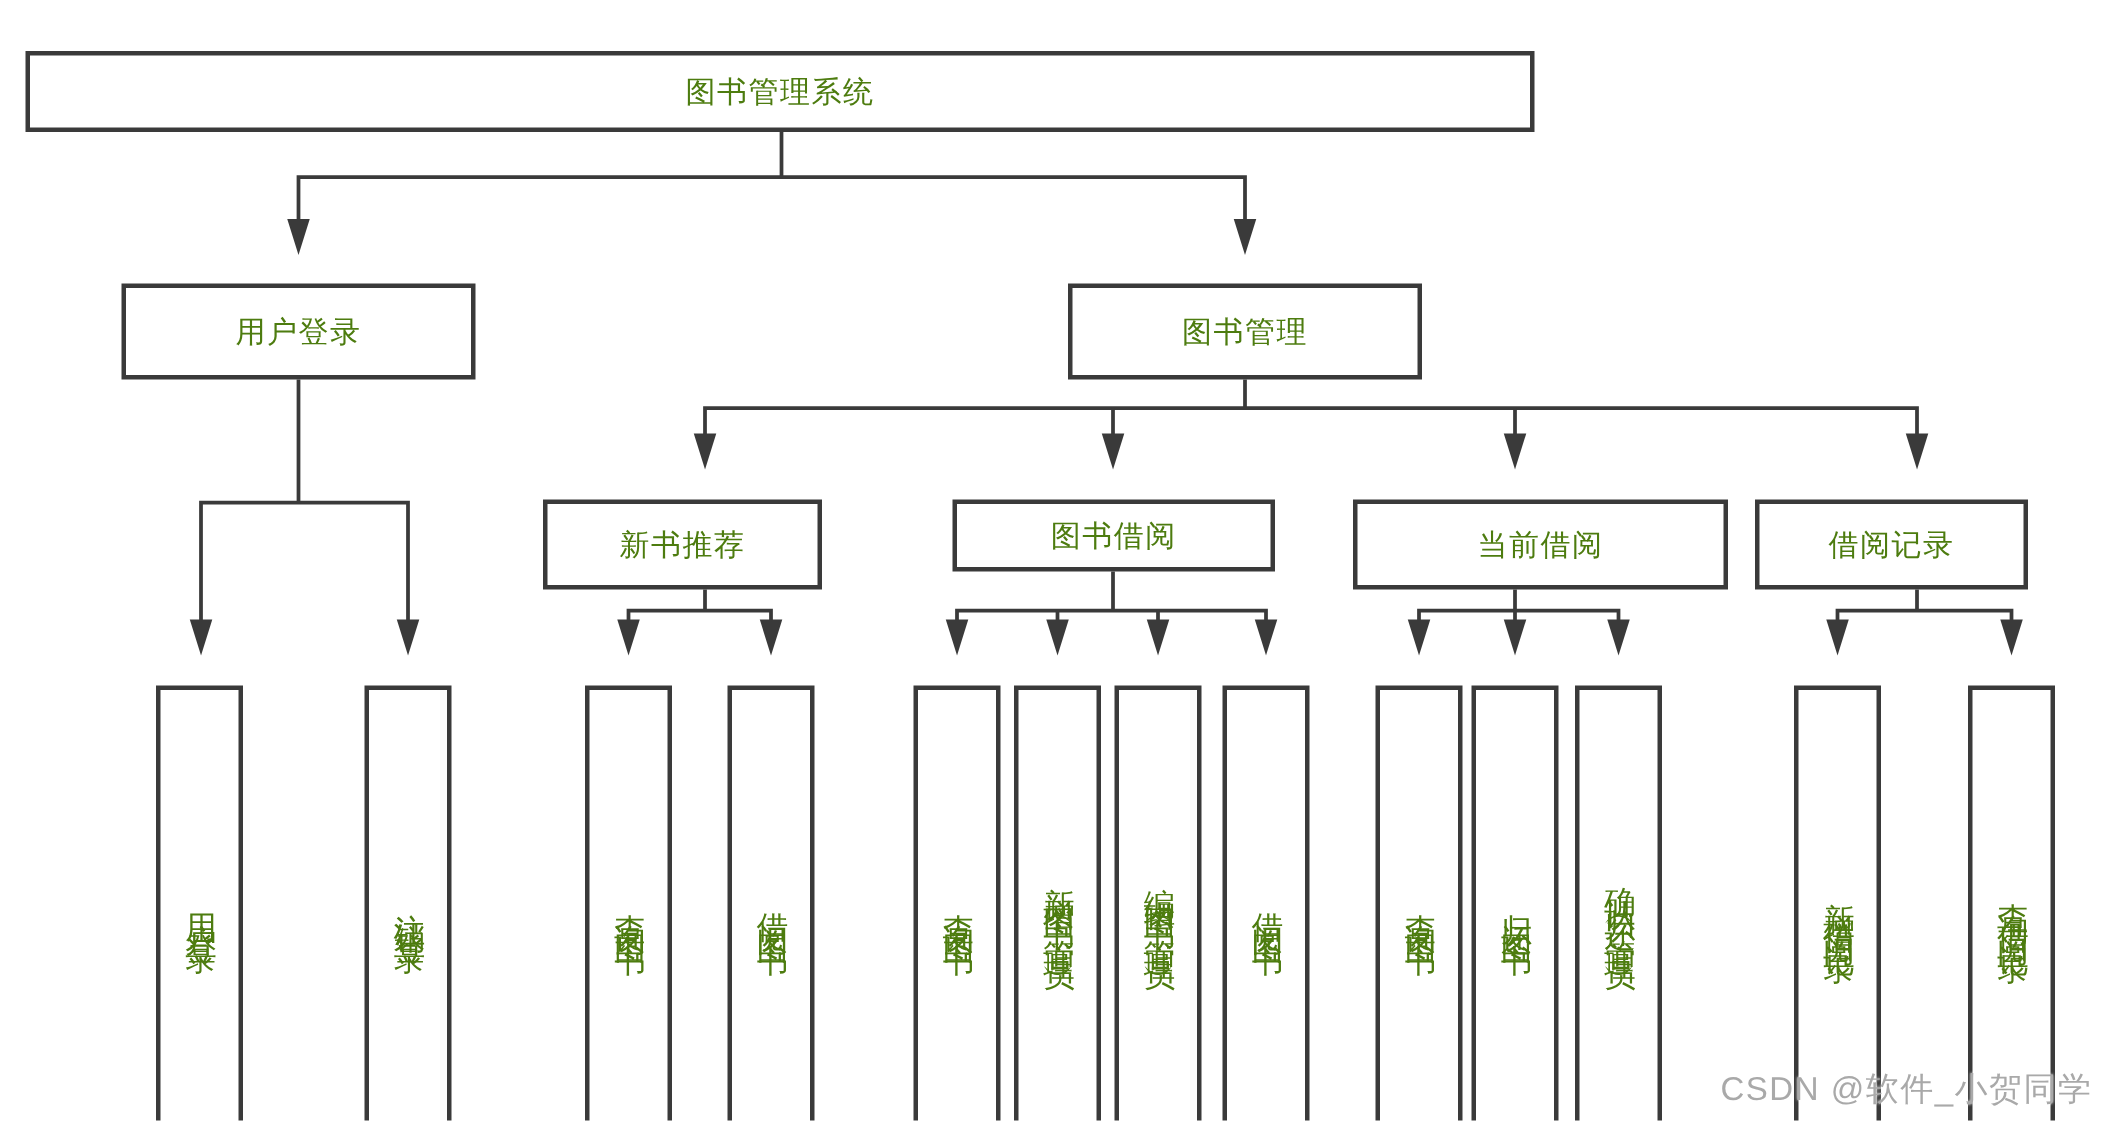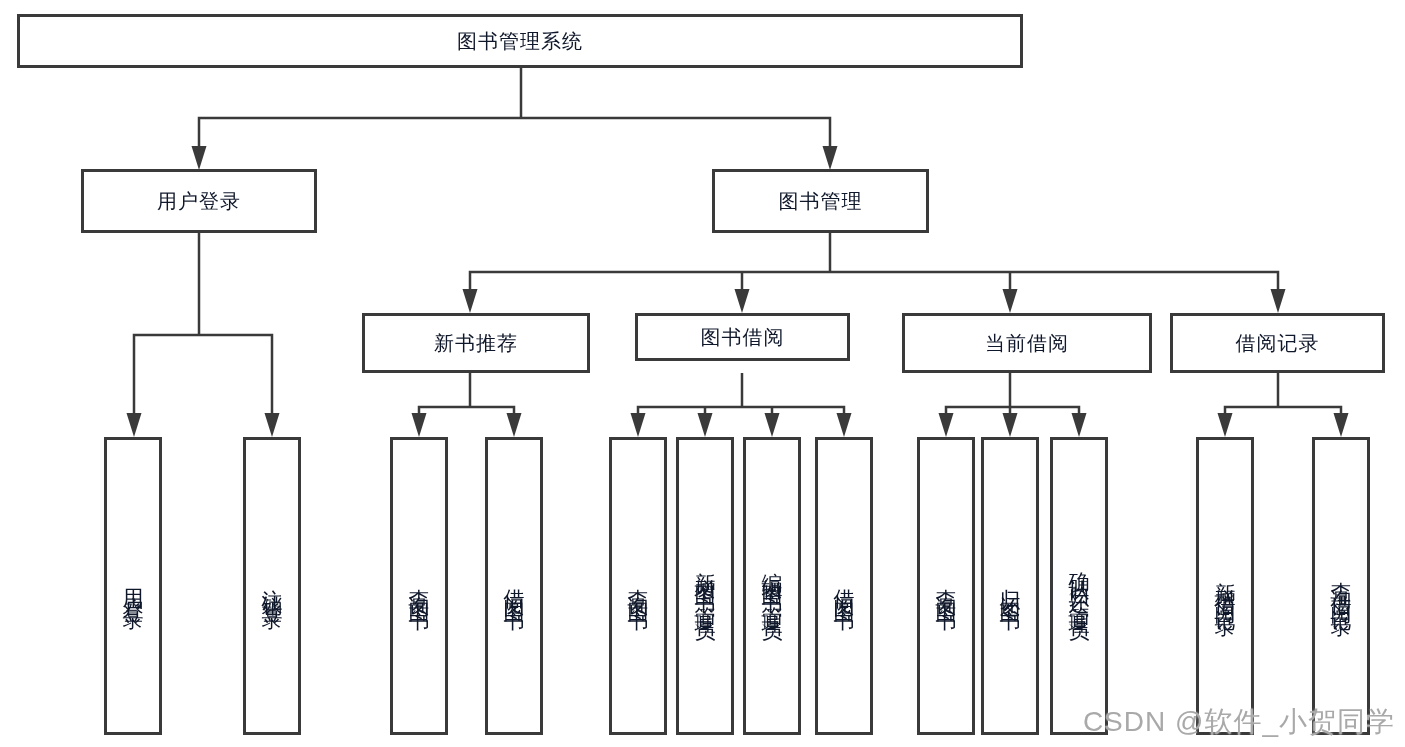--- a/index.html
+++ b/index.html
@@ -20,21 +20,22 @@
   }
 
   .node {
     position: absolute;
     background: #ffffff;
     border: 3px solid #3a3a3a;
     display: flex;
     align-items: center;
     justify-content: center;
     text-align: center;
-    color: #0f172a;
+    color: #4d7c0f;
+    margin-top: 20px;
   }
 
   .node.h { font-size: 20px; letter-spacing: 1px; }
 
   .node.root { font-size: 20px; }
 
   .node.v {
     width: 58px;
     top: 437px;
     height: 298px;
@@ -45,21 +46,21 @@
     font-size: 21px;
     letter-spacing: 7px;
     line-height: 58px;
     white-space: nowrap;
   }
 
   .watermark {
     position: absolute;
     right: 10px;
     bottom: 6px;
-    font-size: 28px;
+    font-size: 22px;
     color: #a9a9a9;
     letter-spacing: 1px;
     text-shadow: 0 0 2px #ffffff;
   }
 </style>
 </head>
 <body>
 
 <div class="canvas">
 
@@ -111,26 +112,26 @@
       <path d="M1002.5 413 L1017.5 413 L1010 437 Z"></path>
       <path d="M1071.5 413 L1086.5 413 L1079 437 Z"></path>
       <path d="M1217.5 413 L1232.5 413 L1225 437 Z"></path>
       <path d="M1333.5 413 L1348.5 413 L1341 437 Z"></path>
     </g>
   </svg>
 
   <div class="node h root" style="left:17px; top:14px; width:1006px; height:54px;">图书管理系统</div>
 
   <div class="node h" style="left:81px; top:169px; width:236px; height:64px;">用户登录</div>
-  <div class="node h" style="left:712px; top:169px; width:217px; height:64px;">图书管理</div>
+  <div class="node h" style="left:712px; top:169px; width:236px; height:64px;">图书管理</div>
 
-  <div class="node h" style="left:362px; top:313px; width:228px; height:60px;">新书推荐</div>
+  <div class="node h" style="left:362px; top:313px; width:186px; height:60px;">新书推荐</div>
   <div class="node h" style="left:635px; top:313px; width:215px; height:48px;">图书借阅</div>
   <div class="node h" style="left:902px; top:313px; width:250px; height:60px;">当前借阅</div>
-  <div class="node h" style="left:1170px; top:313px; width:215px; height:60px;">借阅记录</div>
+  <div class="node h" style="left:1170px; top:313px; width:182px; height:60px;">借阅记录</div>
 
   <div class="node v" style="left:104px;">
     <span class="vtext">用户登录</span>
   </div>
   <div class="node v" style="left:243px;">
     <span class="vtext">注销登录</span>
   </div>
 
   <div class="node v" style="left:390px;">
     <span class="vtext">查询图书</span>

